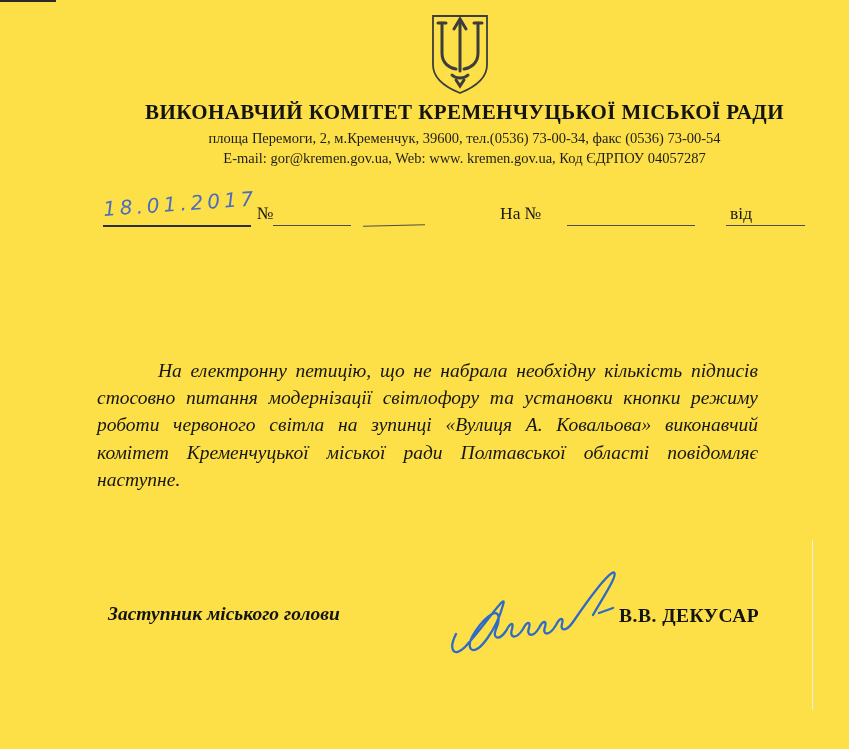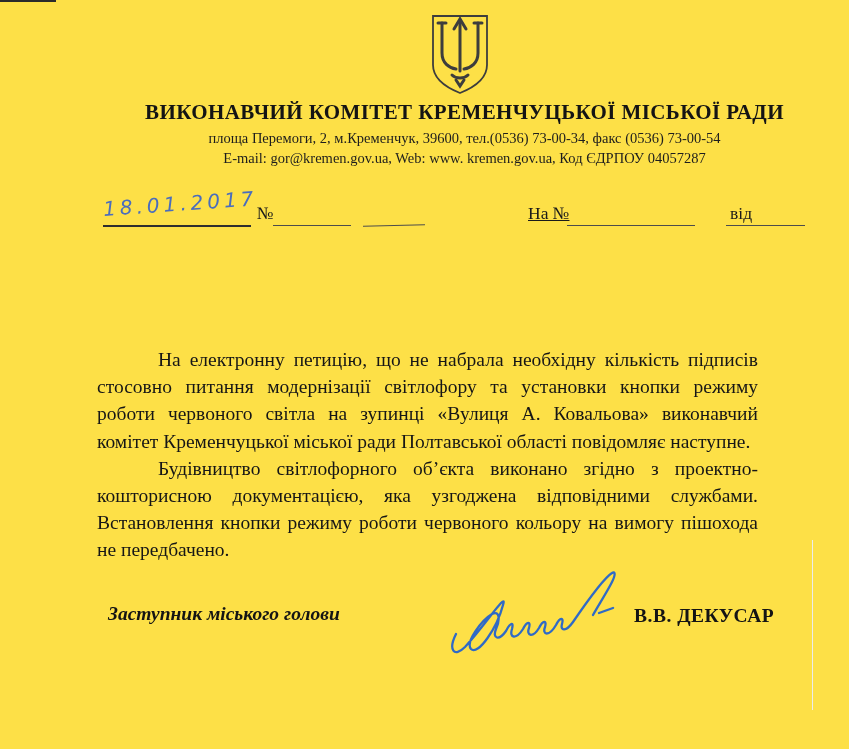--- a/index.html
+++ b/index.html
@@ -30,28 +30,28 @@
     font-size:20px; letter-spacing:4px; color:#4a6dbd;
     transform:rotate(-4deg); transform-origin:left bottom;
     white-space:nowrap;
   }
   .u-line { position:absolute; border-bottom:2px solid #2e2e2e; height:0; }
   .u-line-thin { position:absolute; border-bottom:1.5px solid #4c4c4c; height:0; }
   .ref-label { position:absolute; font-size:17.5px; color:#1a1a1a; white-space:nowrap; }
 
   
   .body-text {
-    position:absolute; left:97px; top:346px; width:661px;
-    font-size:19.5px; line-height:27.2px; text-align:justify; color:#161616;
+    position:absolute; left:97px; top:357px; width:661px;
+    font-size:19.5px; line-height:27.2px; text-align:justify; color:#161616;font-style:italic;
   }
   .body-text p { margin:0; text-indent:61px; }
 
   
   .sig-title { position:absolute; left:108px; top:603px; font-weight:bold; font-size:19.5px; color:#141414; white-space:nowrap;font-style:italic; }
-  .sig-name  { position:absolute; left:634px; top:605px; font-weight:bold; font-size:19.5px; letter-spacing:0.5px; color:#141414; white-space:nowrap; }
+  .sig-name  { position:absolute; left:619px; top:605px; font-weight:bold; font-size:19.5px; letter-spacing:0.5px; color:#141414; white-space:nowrap; }
   .sig-ink { position:absolute; left:446px; top:570px; width:178px; height:96px; }
 </style>
 </head>
 <body>
 
 <div class="page">
 
   <div class="scan-edge-top"></div>
   <div class="scan-fold"></div>
 
@@ -77,28 +77,27 @@
     <div class="addr-line">E-mail: gor@kremen.gov.ua, Web: www. kremen.gov.ua, Код ЄДРПОУ 04057287</div>
   </div>
 
   <div class="hand-date">18.01.2017</div>
   <div class="u-line" style="left:103px; top:225px; width:148px;"></div>
 
   <span class="ref-label" style="left:257px; top:203px;">№</span>
   <div class="u-line-thin" style="left:273px; top:225px; width:78px;"></div>
   <div class="u-line-thin" style="left:363px; top:225px; width:62px; transform:rotate(-1.5deg);"></div>
 
-  <span class="ref-label" style="left:528px; top:203px;text-decoration:underline;">На №</span>
+  <span class="ref-label" style="left:500px; top:203px;">На №</span>
   <div class="u-line-thin" style="left:567px; top:225px; width:128px;"></div>
   <span class="ref-label" style="left:698px; top:203px;margin-left:32px;">від</span>
   <div class="u-line-thin" style="left:726px; top:225px; width:79px;"></div>
 
   <div class="body-text">
     <p>На електронну петицію, що не набрала необхідну кількість підписів стосовно питання модернізації світлофору та установки кнопки режиму роботи червоного світла на зупинці «Вулиця А. Ковальова» виконавчий комітет Кременчуцької міської ради Полтавської області повідомляє наступне.</p>
-    <p>Будівництво світлофорного об’єкта виконано згідно з проектно-кошторисною документацією, яка узгоджена відповідними службами. Встановлення кнопки режиму роботи червоного кольору на вимогу пішохода не передбачено.</p>
   </div>
 
   <div class="sig-title">Заступник міського голови</div>
 
   <div class="sig-ink">
     <svg width="178" height="96" viewBox="0 0 178 96" fill="none" xmlns="http://www.w3.org/2000/svg">
       <g stroke="#2f6ac6" stroke-width="2.3" stroke-linecap="round" fill="none">
         <path d="M10 64 C2 80 8 88 19 77 C40 54 62 20 57 35 C51 58 32 86 25 79 C19 72 36 50 46 44 C54 40 54 50 50 59 C46 69 53 71 60 61 C64 53 68 51 66 59 C63 68 70 70 77 59 C81 51 85 51 83 58 C80 66 87 68 93 58 C97 50 101 50 99 57 C96 65 103 67 110 55 C114 47 118 47 116 54 C114 61 120 62 127 52 C140 33 158 8 166 3 C169 1 170 4 166 12 C161 22 152 36 147 45"></path>
         <path d="M153 43 L167 38"></path>
       </g>

